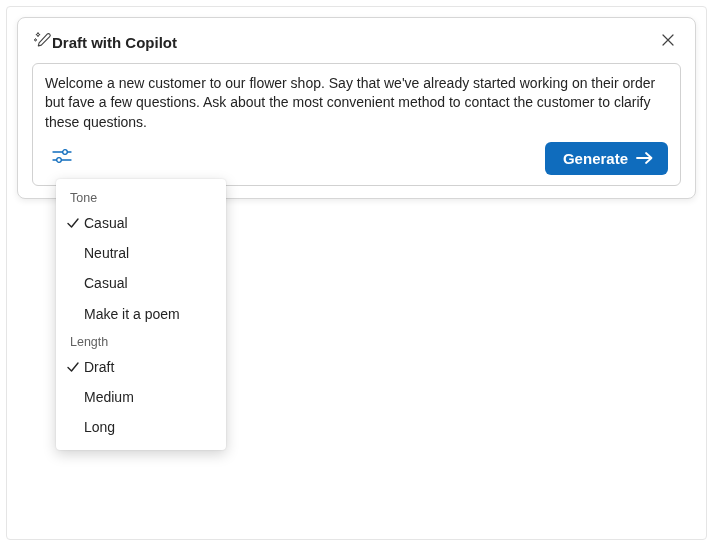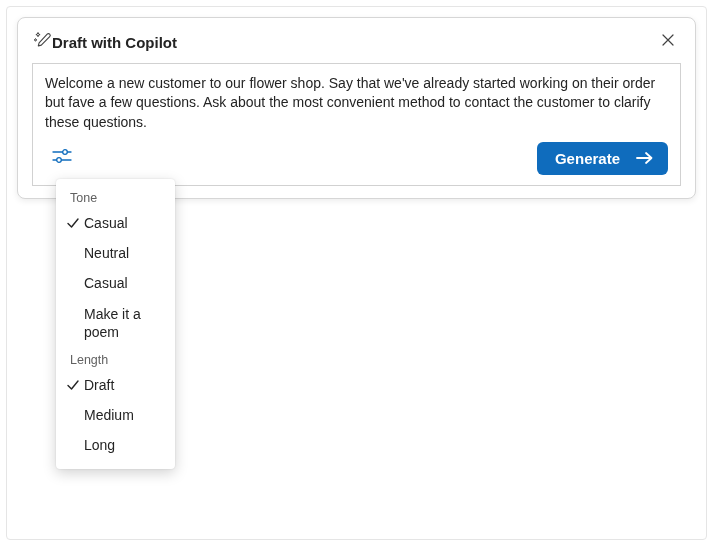--- a/index.html
+++ b/index.html
@@ -37,21 +37,21 @@
     }
     .close-btn {
       width: 26px; height: 26px;
       display: flex; align-items: center; justify-content: center;
       cursor: pointer;
       color: #424242;
     }
     .prompt-box {
       margin: 0 14px 0 14px;
       border: 1px solid #d1d1d1;
-      border-radius: 0;
+      border-radius: 6px;
       padding: 10px 12px 10px 12px;
     }
     .prompt-text {
       font-size: 14px;
       color: #242424;
       line-height: 1.38;
     }
     .controls-row {
       display: flex;
       align-items: center;
@@ -67,30 +67,30 @@
     .generate-btn {
       background: #0f6cbd;
       color: #fff;
       font-size: 15px;
       font-weight: 600;
       border: none;
       border-radius: 6px;
       padding: 8px 14px 8px 18px;
       display: flex;
       align-items: center;
-      gap: 16px;
+      gap: 8px;
       cursor: pointer;
     }
     .generate-btn svg { display: block; }
     .card-padding-bottom { height: 12px; }
     .dropdown {
       position: absolute;
       top: 172px;
       left: 49px;
-      width: 119px;
+      width: 170px;
       background: #fff;
       border-radius: 4px;
       box-shadow: 0 4px 14px rgba(0,0,0,0.18), 0 0 2px rgba(0,0,0,0.12);
       padding: 6px 0 8px 0;
     }
     .dd-section {
       font-size: 12.5px;
       color: #616161;
       padding: 6px 14px 3px 14px;
     }

